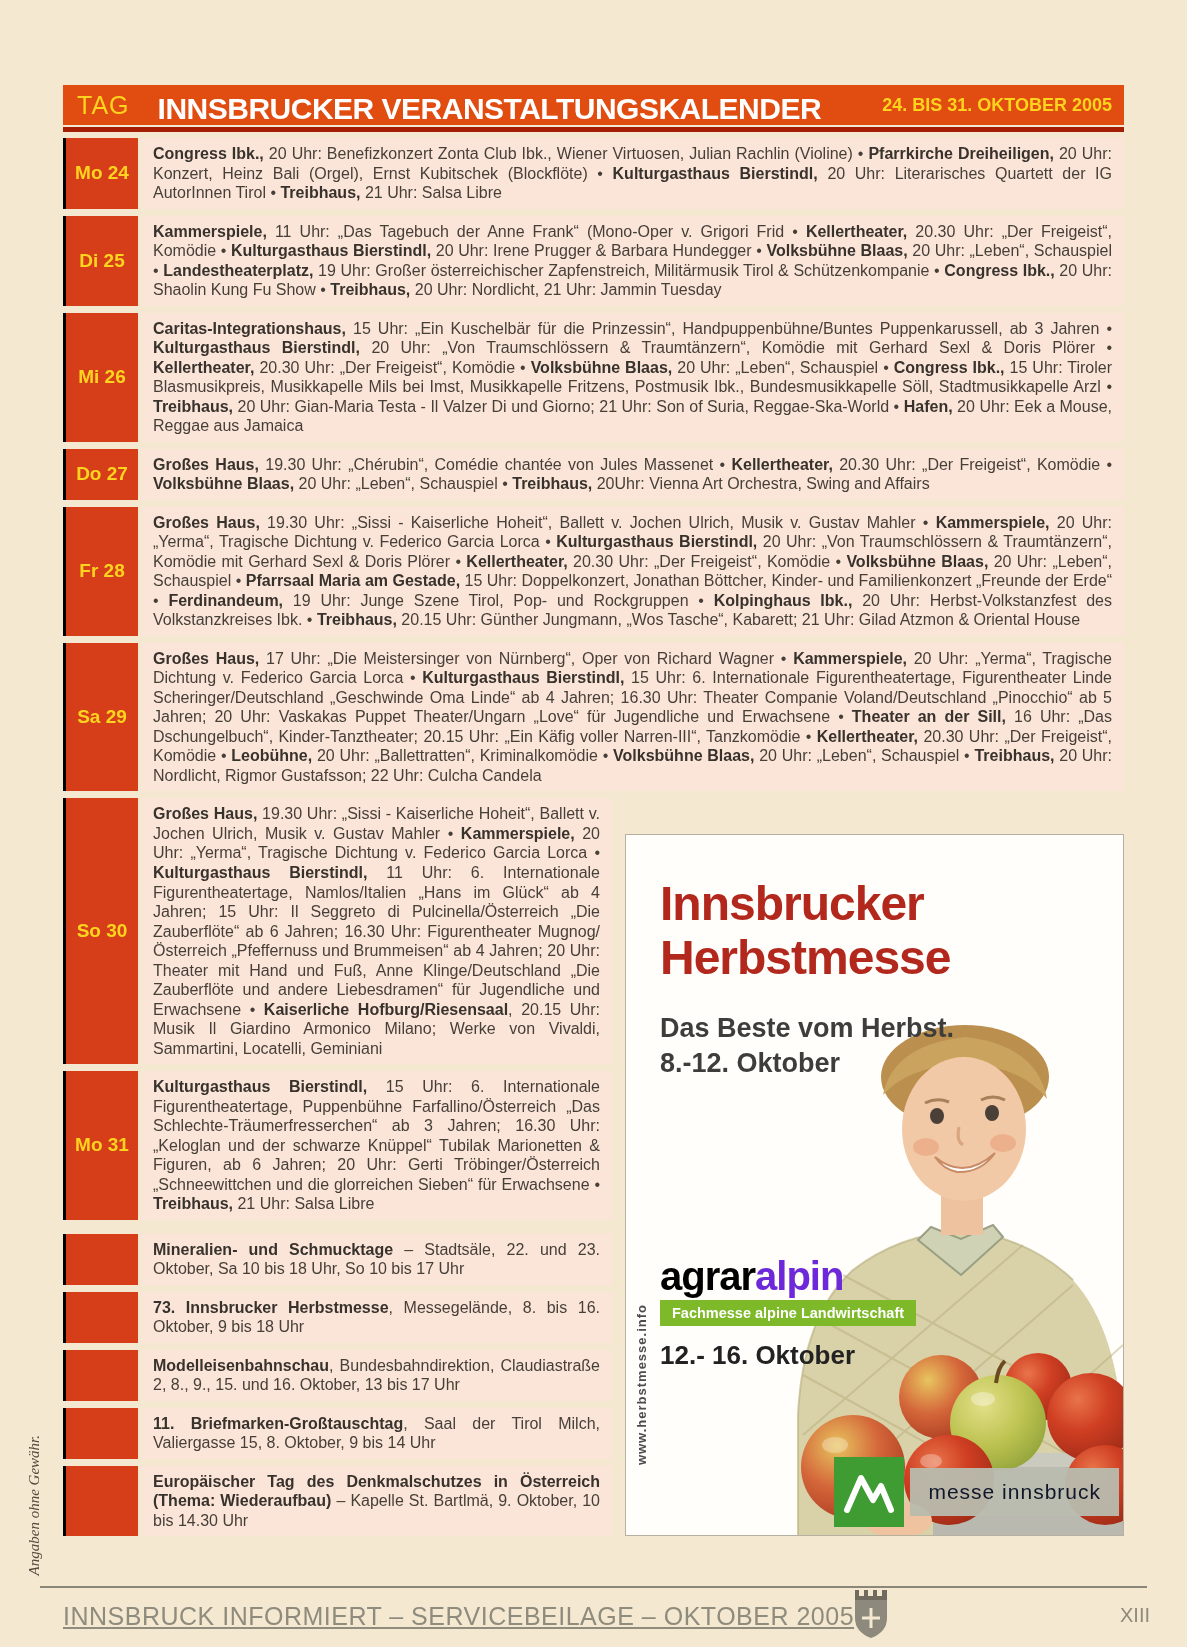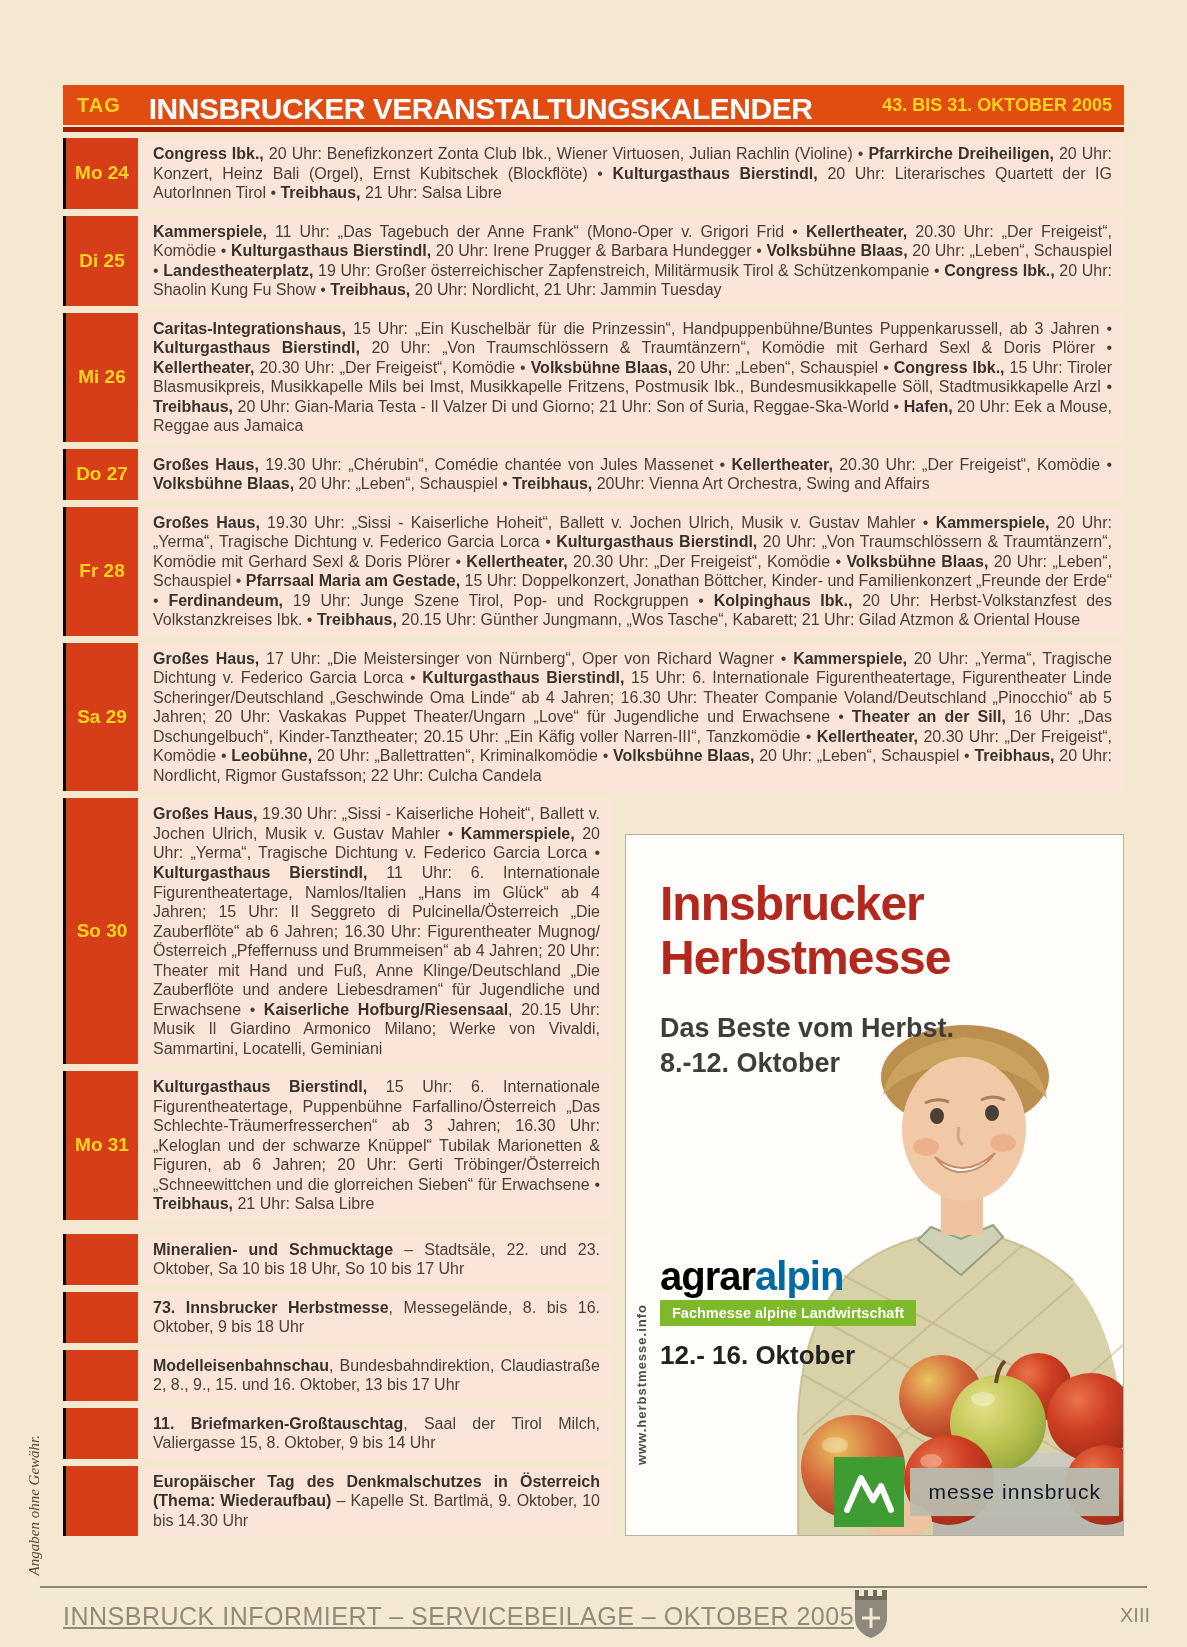--- a/index.html
+++ b/index.html
@@ -11,41 +11,41 @@
     --pink:#fbe5d9;
     --ink:#463f38;
     --adred:#b3281d;
     --footgray:#8f8b7d;
   }
   html,body{margin:0;padding:0;background:var(--cream);}
   .page{position:relative;width:1187px;height:1647px;background:var(--cream);overflow:hidden;
         font-family:"Liberation Sans","DejaVu Sans",sans-serif;}
   .calendar{position:absolute;left:63px;top:85px;width:1061px;}
   .cal-header{display:flex;align-items:center;background:var(--orange);height:40px;padding:0 12px 0 14px;}
-  .cal-header .tag{color:var(--yellow);font-weight:bold;font-size:20px;letter-spacing:1px;}
+  .cal-header .tag{color:var(--yellow);font-weight:normal;font-size:25px;letter-spacing:1px;}
   .cal-header .title{color:#fff;font-weight:bold;font-size:30px;letter-spacing:-0.5px;margin-left:28px;white-space:nowrap;margin-top:8px;}
   .cal-header .daterange{color:var(--yellow);font-weight:bold;font-size:18px;margin-left:auto;white-space:nowrap;}
   .maroon-rule{height:5px;background:var(--maroon);margin:2px 0 6px 0;}
   .rows{display:flex;flex-direction:column;gap:7px;}
   .row{display:flex;gap:3px;}
   .day-cell{flex:0 0 72px;background:var(--dayred);color:var(--yellow);font-weight:bold;font-size:19px;
             display:flex;align-items:center;justify-content:center;border-left:3px solid #000000;}
   .content-cell{flex:1;background:var(--pink);color:var(--ink);font-size:16px;line-height:1.22;
                 padding:6px 12px;text-align:justify;}
   .content-cell b{color:#38322c;}
   .bottom-split{display:flex;gap:13px;margin-top:7px;align-items:stretch;}
   .left-col{flex:0 0 549px;display:flex;flex-direction:column;gap:7px;}
   
   .ad{flex:1;margin-top:36px;background:#fffefb;border:1px solid #b5b0a2;position:relative;overflow:hidden;}
   .ad-title{margin:42px 0 0 34px;color:var(--adred);font-weight:bold;font-size:48px;line-height:1.12;
             letter-spacing:-1px;position:relative;z-index:2;}
   .ad-sub{margin:26px 0 0 34px;color:#3d3d3b;font-weight:bold;font-size:27px;line-height:1.3;position:relative;z-index:2;}
   .agrar-block{margin:175px 0 0 34px;position:relative;z-index:2;width:290px;}
   .agrar-name{font-weight:bold;font-size:40px;letter-spacing:-1px;line-height:1;}
-  .agrar-name .p1{color:#000000;} .agrar-name .p2{color:#0369a1;}
+  .agrar-name .p1{color:#000000;} .agrar-name .p2{color:#6d28d9;}
   .agrar-banner{display:inline-block;background:#7db929;color:#fff;font-weight:bold;font-size:14.5px;
                 padding:5px 12px;margin-top:4px;}
   .agrar-dates{color:#222;font-weight:bold;font-size:26px;margin-top:14px;}
   .ad-photo{position:absolute;right:0;bottom:0;z-index:1;}
   .messe-logo{position:absolute;right:4px;bottom:8px;display:flex;align-items:center;z-index:3;}
   .messe-square{width:70px;height:70px;background:#3e9c33;display:flex;align-items:center;justify-content:center;}
   .messe-bar{height:48px;background:rgba(184,188,174,0.95);color:#0f172a;font-size:21px;letter-spacing:1px;
              display:flex;align-items:center;padding:0 18px;margin-left:6px;}
   .site-vertical{position:absolute;left:8px;bottom:70px;writing-mode:vertical-rl;transform:rotate(180deg);
                  font-size:13px;font-weight:bold;color:#4c4c4c;letter-spacing:1px;z-index:2;}
@@ -59,21 +59,21 @@
 </style>
 </head>
 <body>
 
 <div class="page">
 
   <div class="calendar">
     <div class="cal-header">
       <span class="tag">TAG</span>
       <span class="title">INNSBRUCKER VERANSTALTUNGSKALENDER</span>
-      <span class="daterange">43. BIS 31. OKTOBER 2005</span>
+      <span class="daterange">24. BIS 31. OKTOBER 2005</span>
     </div>
     <div class="maroon-rule"></div>
 
     <div class="rows">
         <div class="row">
           <div class="day-cell">Mo 24</div>
           <div class="content-cell"><b>Congress Ibk., </b><span>20 Uhr: Benefizkonzert Zonta Club Ibk., Wiener Virtuosen, Julian Rachlin (Violine) • </span><b>Pfarrkirche Dreiheiligen, </b><span>20 Uhr: Konzert, Heinz Bali (Orgel), Ernst Kubitschek (Blockflöte) • </span><b>Kulturgasthaus Bierstindl, </b><span>20 Uhr: Literarisches Quartett der IG AutorInnen Tirol • </span><b>Treibhaus, </b><span>21 Uhr: Salsa Libre</span></div>
         </div>
         <div class="row">
           <div class="day-cell">Di 25</div>

